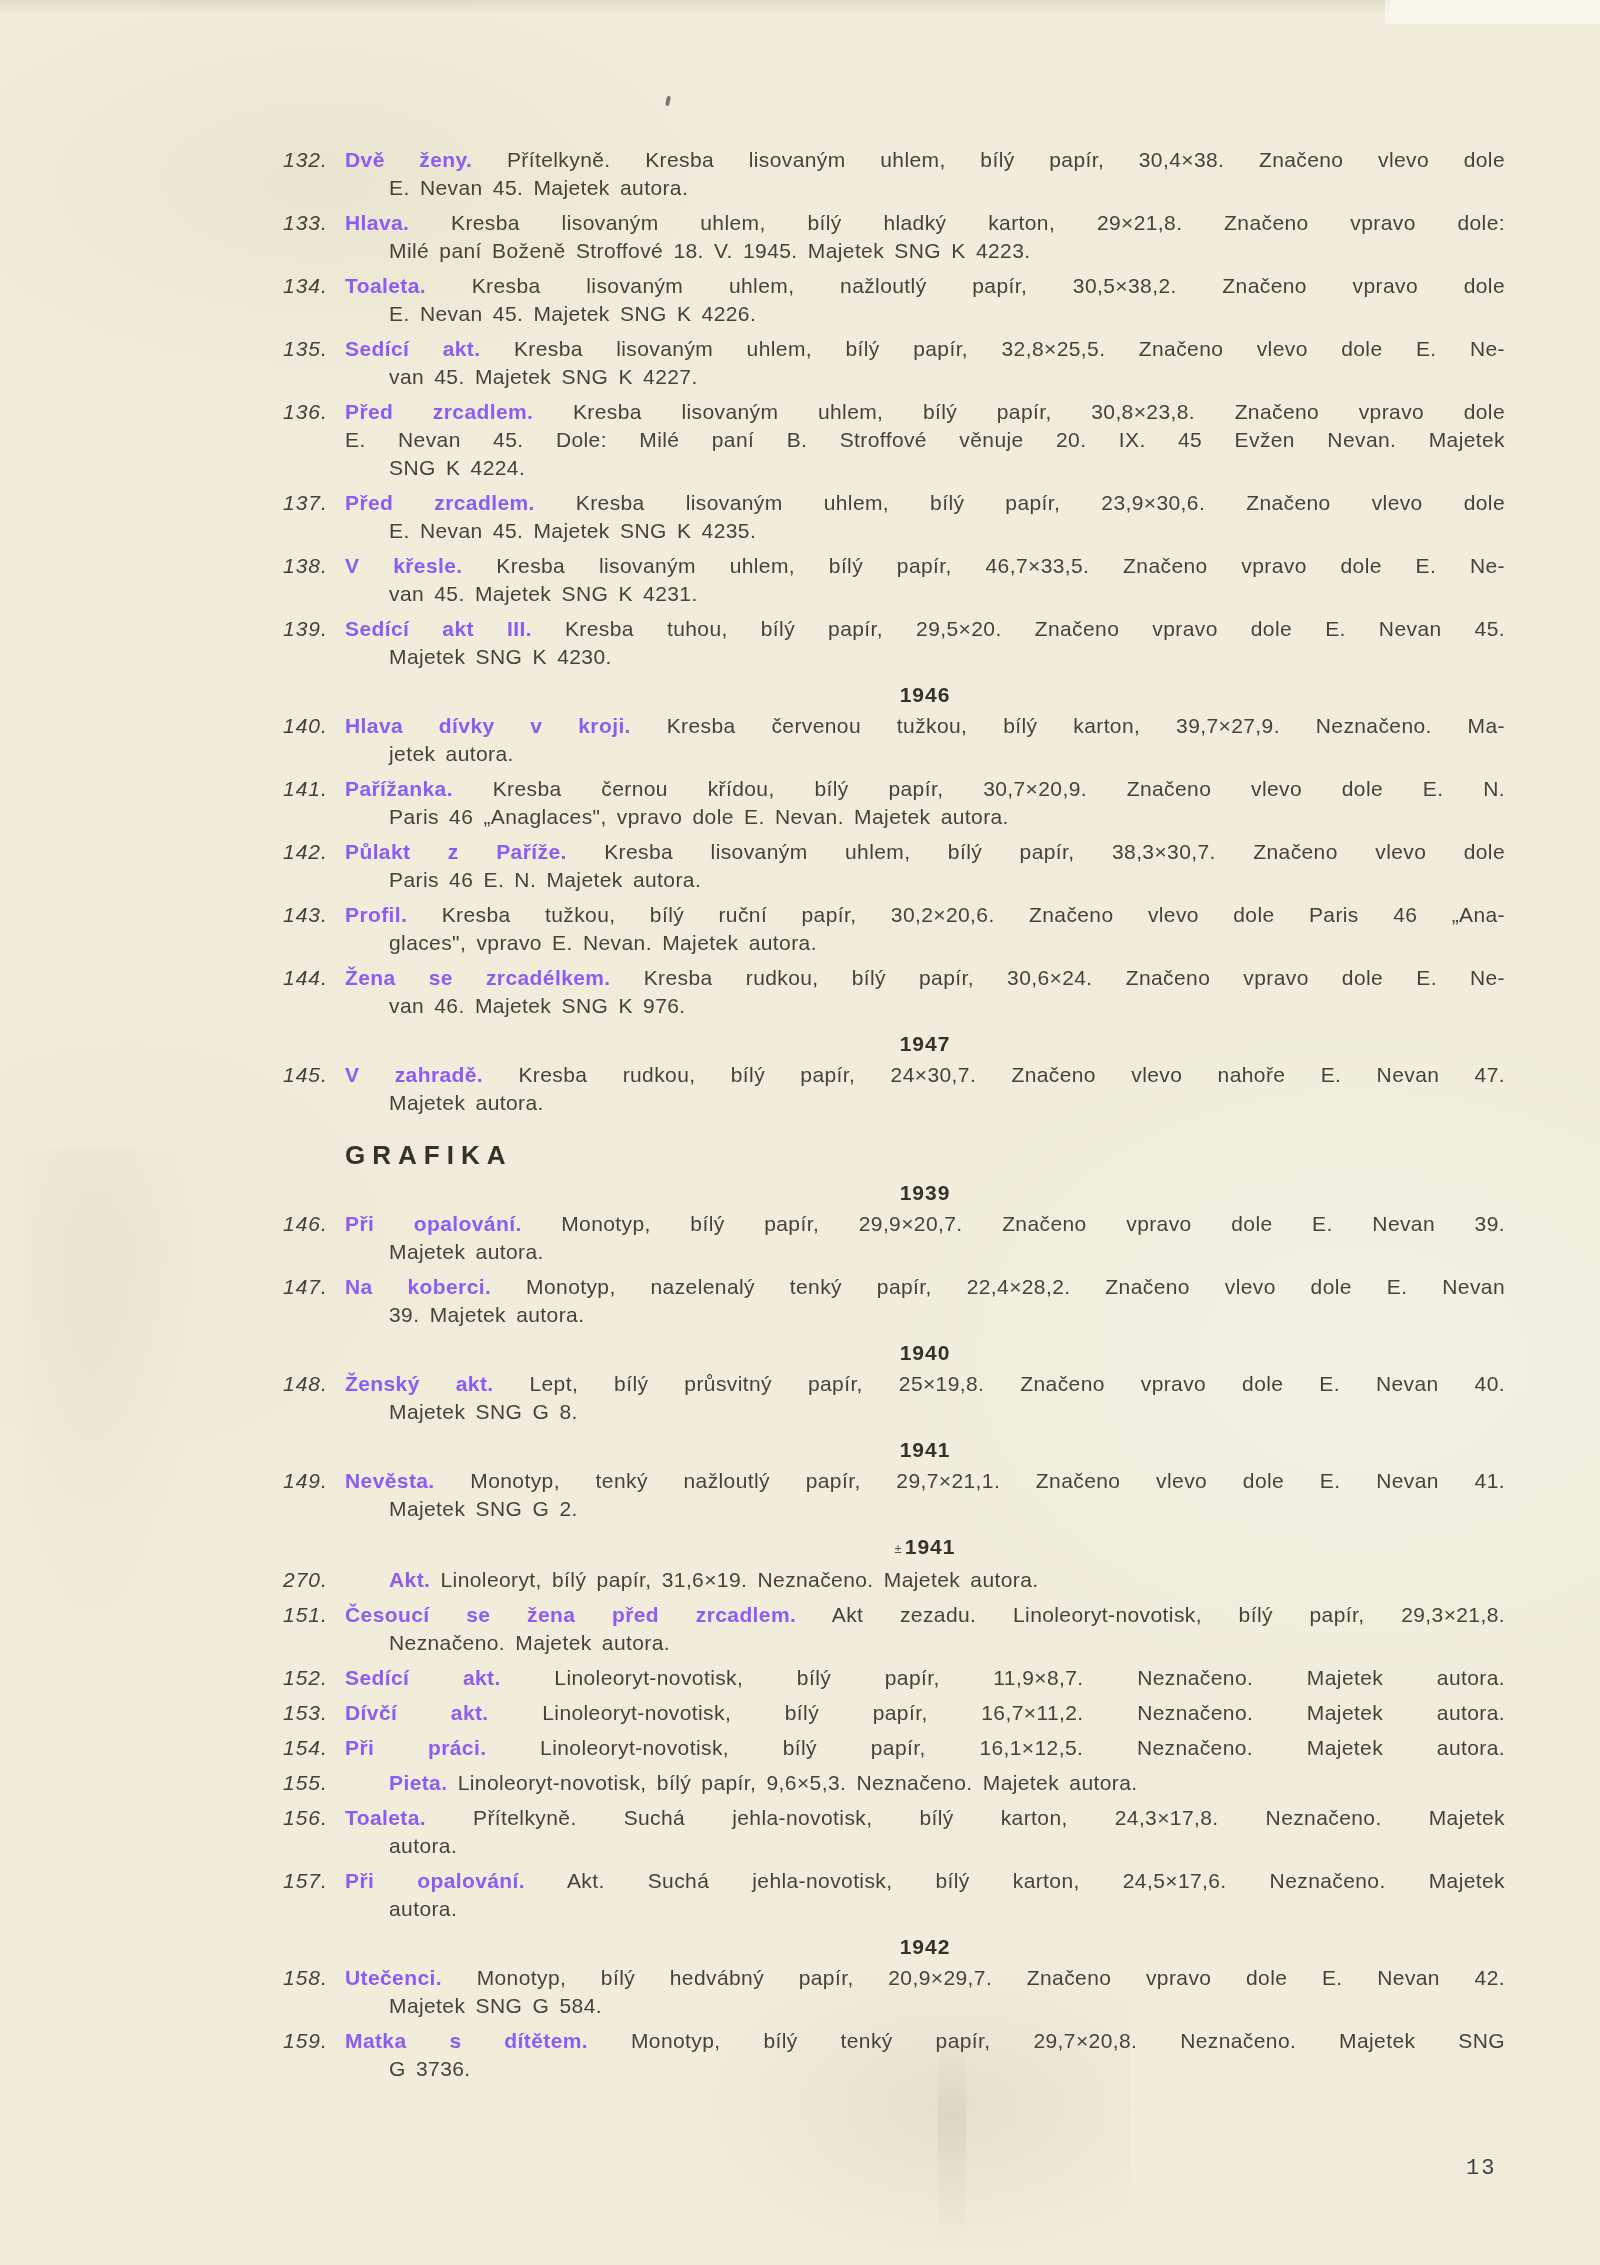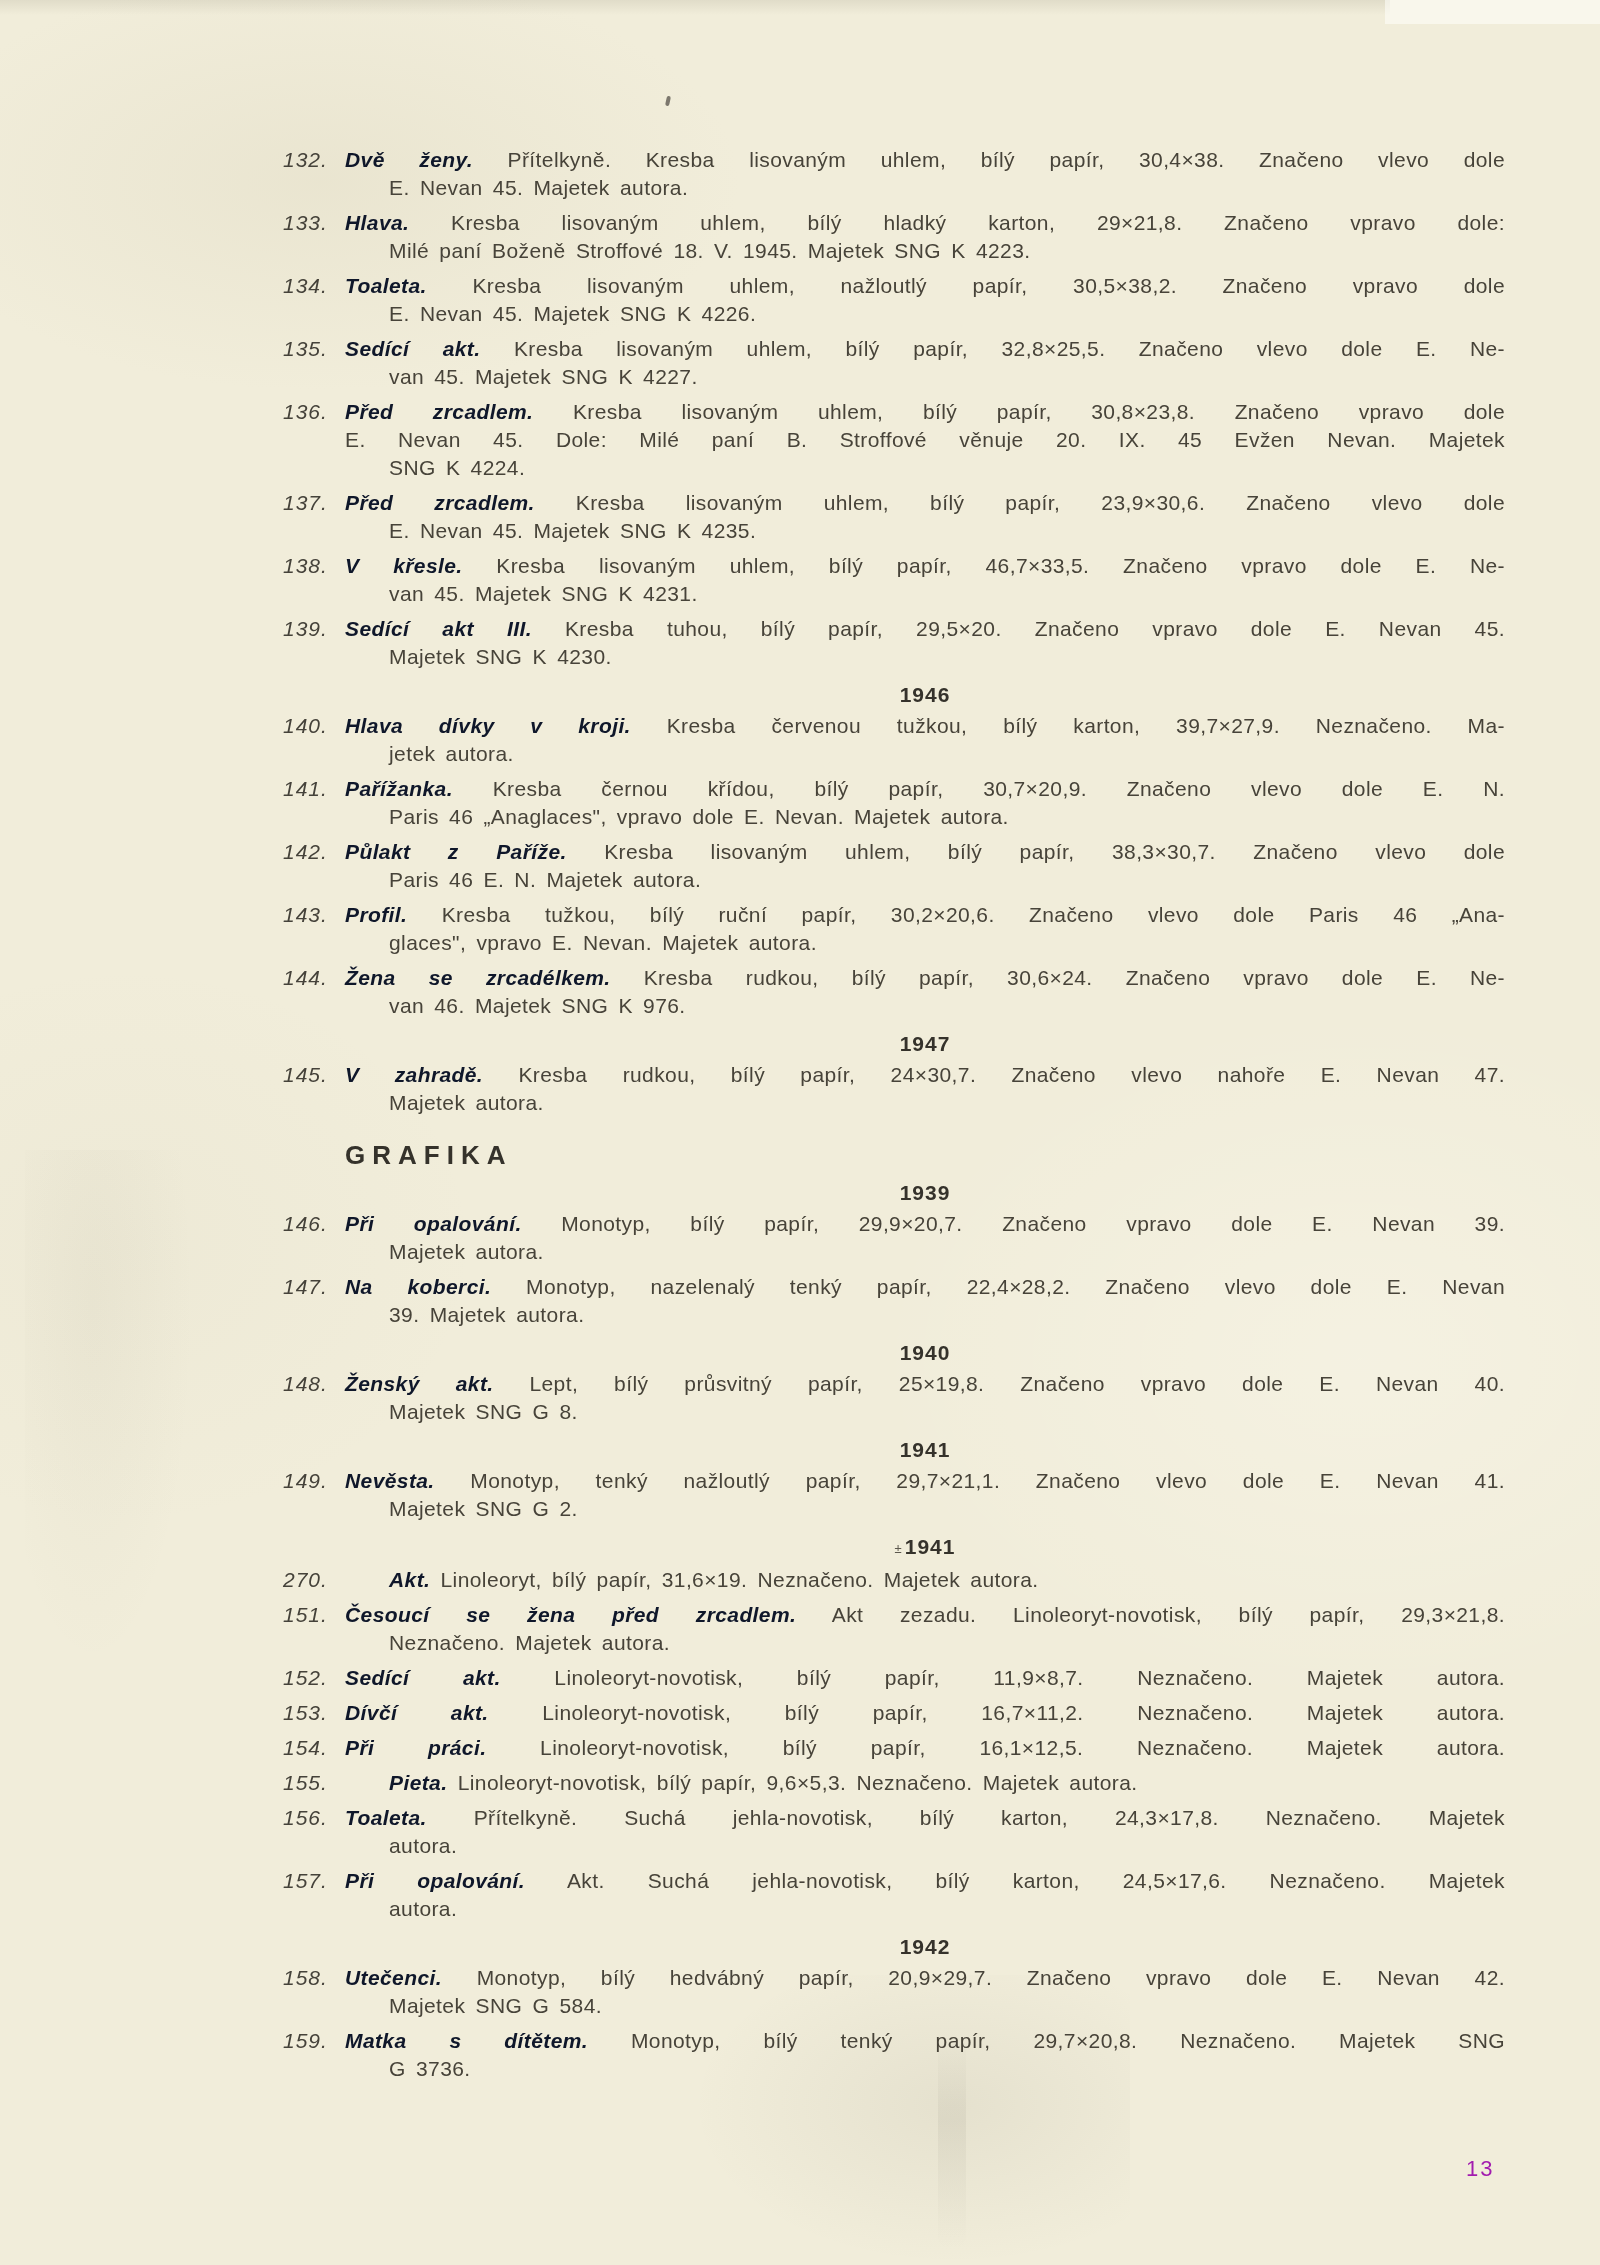--- a/index.html
+++ b/index.html
@@ -30,26 +30,26 @@
   
   .catalog{
     position:absolute;left:283px;top:146px;width:1222px;
     font-size:21px;line-height:28px;letter-spacing:0.4px;word-spacing:4px;
   }
   .entry{display:flex;margin-bottom:7px;}
   .num{flex:0 0 62px;width:62px;color:#45423a;letter-spacing:1px;font-style:italic;}
   .body{flex:1 1 auto;min-width:0;}
   .line{text-align:justify;text-align-last:justify;}
   .line.no-fill{text-align-last:left;margin-left:44px;}
-  .title{font-weight:bold;color:#0f172a;font-style:italic;}
+  .title{font-weight:bold;color:#8b5cf6;}
   .year{font-weight:bold;color:#35322b;margin:10px 0 3px 62px;letter-spacing:1px;text-align:center;}
   .year .pm{font-weight:normal;font-size:13px;vertical-align:1px;margin-right:3px;color:#5c584e;letter-spacing:0;}
   .section{font-weight:bold;color:#35322b;margin:24px 0 10px 62px;letter-spacing:7px;font-size:26px;}
 
-  .page-number{position:absolute;left:1466px;top:2156px;font-size:22px;letter-spacing:2px;color:#a21caf;}
+  .page-number{position:absolute;left:1466px;top:2156px;font-size:22px;letter-spacing:2px;color:#404040;font-family:Liberation Mono, monospace;}
 </style>
 </head>
 <body>
 
 <div class="top-band"></div>
 <div class="top-right-light"></div>
 <div class="speck"></div>
 <div class="blotch-left"></div>
 <div class="smudge-bottom"></div>
 <div class="streak"></div>

